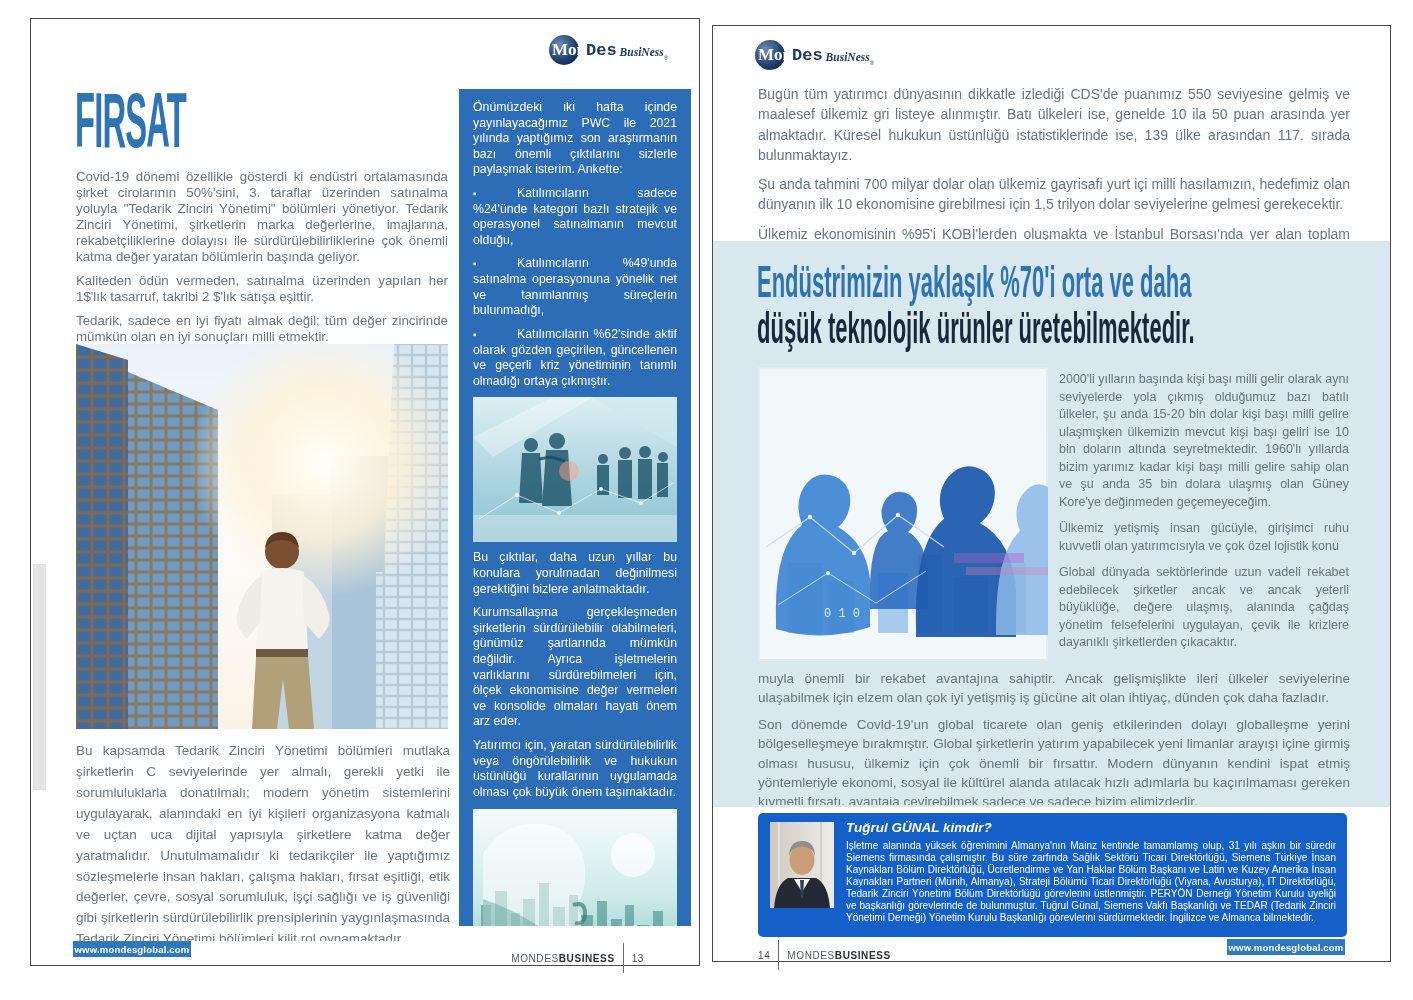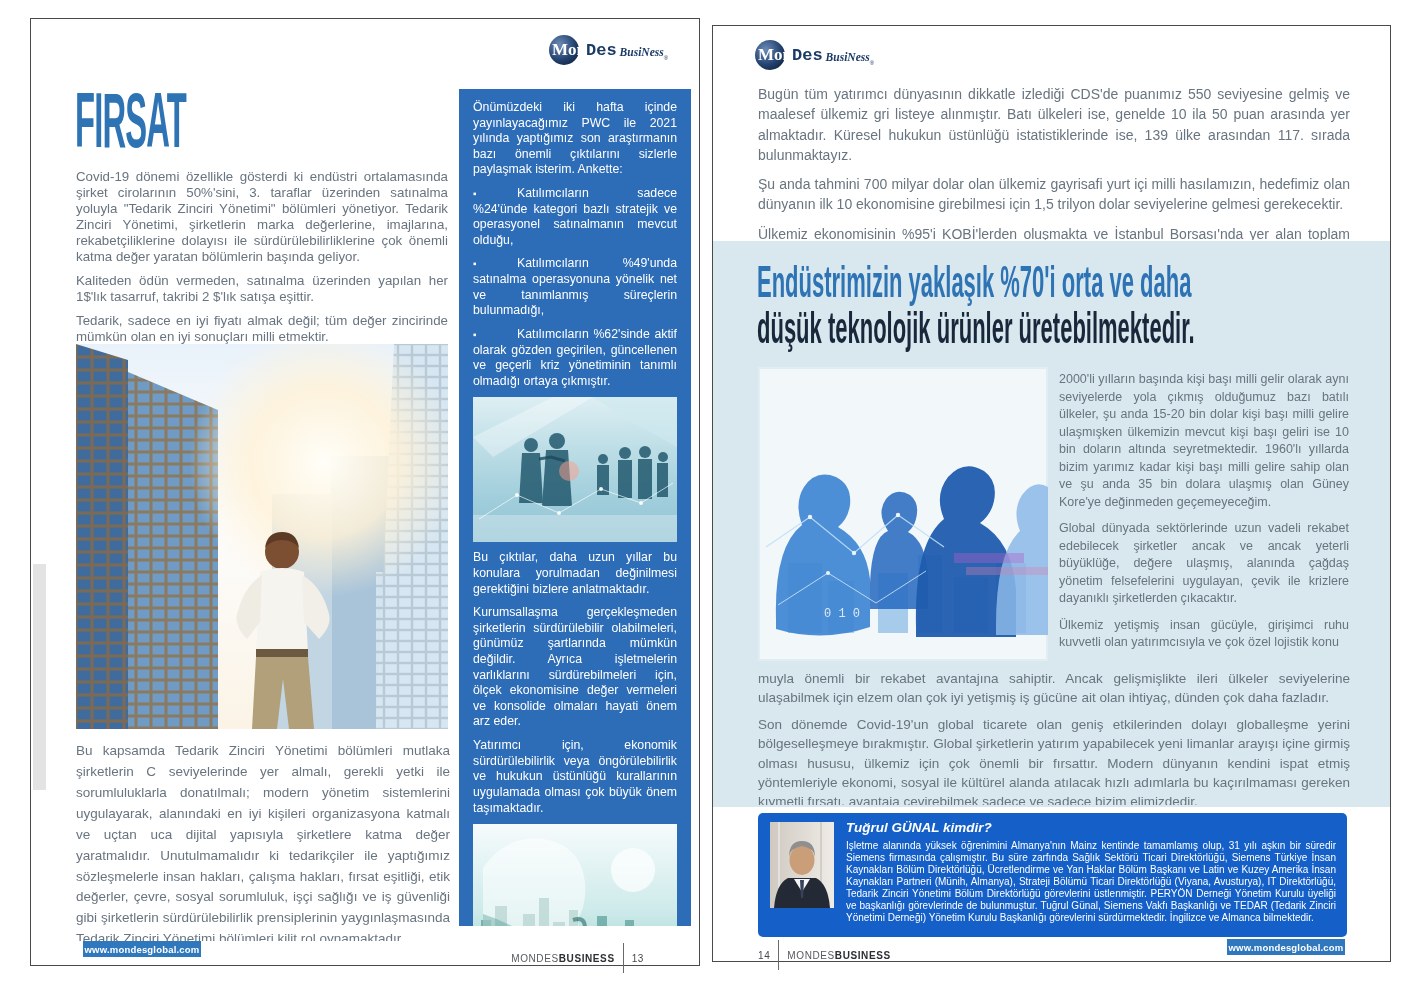--- a/index.html
+++ b/index.html
@@ -45,21 +45,21 @@
     background:#1c4a92; z-index:-1; }
   #sb p { margin:0 0 8px; }
   #sb .blt { display:inline-block; width:44px; font-size:10px; }
   .sb-img { width:100%; height:145px; margin:2px 0 8px; display:block; }
   .sb-img2 { width:100%; height:160px; margin:2px 0 0; display:block; }
   .sb-img svg, .sb-img2 svg { width:100%; height:100%; display:block; }
 
   
   .url-btn { position:absolute; width:118px; height:16px; background:#2f78bd; color:#fff;
     font-size:9.5px; font-weight:bold; display:flex; align-items:center; justify-content:center;
-    text-decoration:none; letter-spacing:.2px;margin-left:10px; }
+    text-decoration:none; letter-spacing:.2px; }
   .pageinfo { position:absolute; display:flex; align-items:center; color:#3a3f45;
     font-size:10px; letter-spacing:.6px; }
   .pageinfo .mag  { font-weight:normal; color:#55595e; }
   .pageinfo .magb { font-weight:bold; color:#2b2e33; }
   .pageinfo .divline { display:inline-block; width:1px; height:30px; background:#6a6a6a; margin:0 8px; }
   .pageinfo .pnum { color:#44484d; }
 
   
   #topColR { position:absolute; left:45px; top:58px; width:592px; height:156px; overflow:hidden;
     color:#68747f; font-size:14px; line-height:1.45; text-align:justify; }
@@ -196,21 +196,21 @@
             <circle cx="86" cy="116" r="2"></circle>
             <circle cx="128" cy="92" r="2"></circle>
             <circle cx="168" cy="106" r="2"></circle>
         </g>
         <circle cx="96" cy="74" r="10" fill="#ff9d8a" opacity=".5"></circle>
       </svg>
     </span>
 
     <p>Bu çıktılar, daha uzun yıllar bu konulara yorulmadan değinilmesi gerektiğini bizlere anlatmaktadır.</p>
     <p>Kurumsallaşma gerçekleşmeden şirketlerin sürdürülebilir olabilmeleri, günümüz şartlarında mümkün değildir. Ayrıca işletmelerin varlıklarını sürdürebilmeleri için, ölçek ekonomisine değer vermeleri ve konsolide olmaları hayati önem arz eder.</p>
-    <p>Yatırımcı için, ekonomik sürdürülebilirlik veya öngörülebilirlik ve hukukun üstünlüğü kurallarının uygulamada olması çok büyük önem taşımaktadır.</p>
+    <p>Yatırımcı için, yaratan sürdürülebilirlik veya öngörülebilirlik ve hukukun üstünlüğü kurallarının uygulamada olması çok büyük önem taşımaktadır.</p>
 
     <span class="sb-img2">
       <svg viewBox="0 0 204 160" preserveAspectRatio="none">
         <defs>
           <linearGradient id="sb2bg" x1="0" y1="0" x2="0" y2="1">
             <stop offset="0" stop-color="#f6fbfc"></stop>
               <stop offset=".55" stop-color="#cdeaea"></stop>
               <stop offset="1" stop-color="#8fcac2"></stop>
           </linearGradient>
         </defs>
@@ -293,22 +293,22 @@
             <circle cx="96" cy="186" r="2.2"></circle>
             <circle cx="140" cy="148" r="2.2"></circle>
             <circle cx="70" cy="206" r="2"></circle>
         </g>
         <text x="66" y="250" font-size="12" fill="#ffffff" opacity=".8" font-family="Liberation Mono, monospace">0 1 0</text>
       </svg>
     </div>
 
     <div id="bandCol">
       <p>2000'li yılların başında kişi başı milli gelir olarak aynı seviyelerde yola çıkmış olduğumuz bazı batılı ülkeler, şu anda 15-20 bin dolar kişi başı milli gelire ulaşmışken ülkemizin mevcut kişi başı geliri ise 10 bin doların altında seyretmektedir. 1960'lı yıllarda bizim yarımız kadar kişi başı milli gelire sahip olan ve şu anda 35 bin dolara ulaşmış olan Güney Kore'ye değinmeden geçemeyeceğim.</p>
+      <p>Ülkemiz yetişmiş insan gücüyle, girişimci ruhu kuvvetli olan yatırımcısıyla ve çok özel lojistik konu</p>
       <p>Global dünyada sektörlerinde uzun vadeli rekabet edebilecek şirketler ancak ve ancak yeterli büyüklüğe, değere ulaşmış, alanında çağdaş yönetim felsefelerini uygulayan, çevik ile krizlere dayanıklı şirketlerden çıkacaktır.</p>
-      <p>Ülkemiz yetişmiş insan gücüyle, girişimci ruhu kuvvetli olan yatırımcısıyla ve çok özel lojistik konu</p>
     </div>
 
     <div id="bandBottom">
       <p>muyla önemli bir rekabet avantajına sahiptir. Ancak gelişmişlikte ileri ülkeler seviyelerine ulaşabilmek için elzem olan çok iyi yetişmiş iş gücüne ait olan ihtiyaç, dünden çok daha fazladır.</p>
       <p>Son dönemde Covid-19'un global ticarete olan geniş etkilerinden dolayı globalleşme yerini bölgeselleşmeye bırakmıştır. Global şirketlerin yatırım yapabilecek yeni limanlar arayışı içine girmiş olması hususu, ülkemiz için çok önemli bir fırsattır. Modern dünyanın kendini ispat etmiş yöntemleriyle ekonomi, sosyal ile kültürel alanda atılacak hızlı adımlarla bu kaçırılmaması gereken kıymetli fırsatı, avantaja çevirebilmek sadece ve sadece bizim elimizdedir.</p>
     </div>
   </div>
 
   <div id="bio">
     <div id="bioPhoto">

